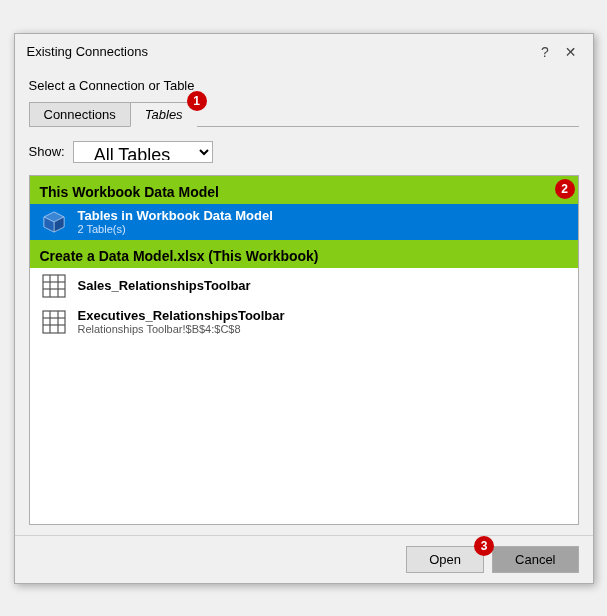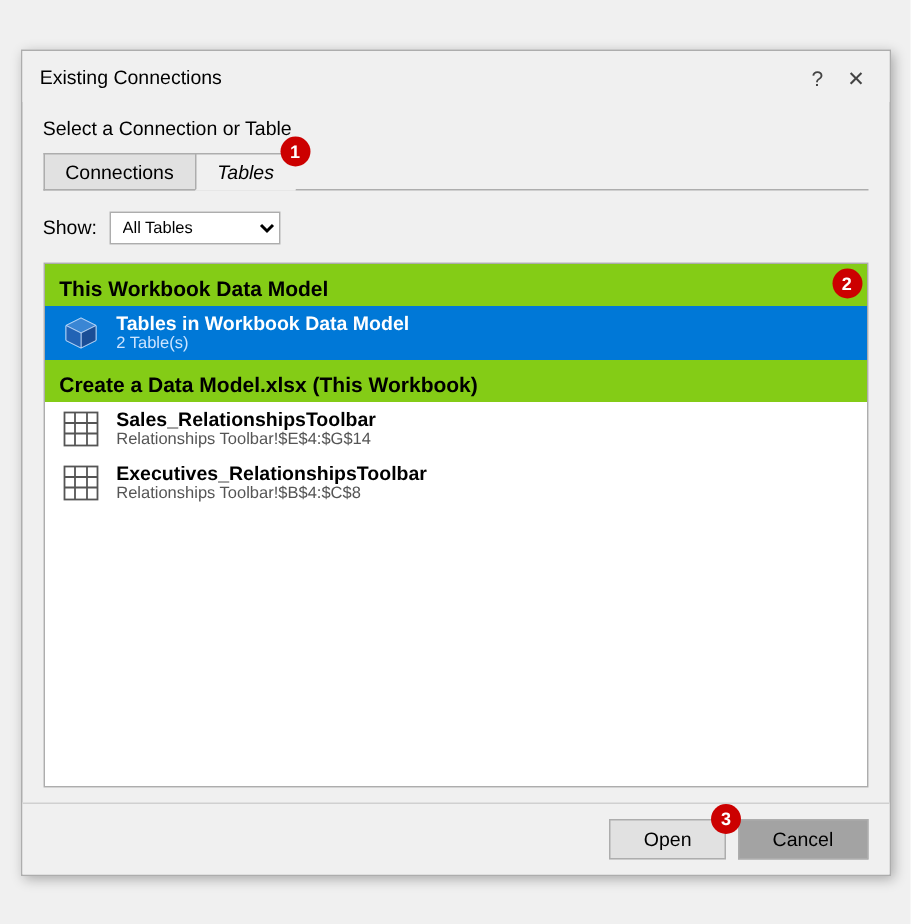--- a/index.html
+++ b/index.html
@@ -88,25 +88,25 @@
       display: flex;
       align-items: center;
       gap: 8px;
       padding: 6px 0 4px 0;
     }
     .show-label {
       font-size: 13px;
       color: #000;
     }
     .show-select {
-      font-size: 11px;
-      padding: 2px 4px;
+      font-size: 18px;
+      padding: 2px 16px;
       border: 1px solid #adadad;
       background: white;
-      width: 114px;
+      width: 140px;
       height: 22px;
       appearance: auto;
     }
     .connections-list {
       border: 1px solid #adadad;
       background: white;
       min-height: 350px;
       overflow-y: auto;
       padding: 0;
     }
@@ -285,21 +285,20 @@
             <svg class="table-icon" viewBox="0 0 26 26" xmlns="http://www.w3.org/2000/svg">
               <rect x="2" y="2" width="22" height="22" fill="none" stroke="#555" stroke-width="1.2"></rect>
               <line x1="2" y1="9" x2="24" y2="9" stroke="#555" stroke-width="1.2"></line>
               <line x1="2" y1="16" x2="24" y2="16" stroke="#555" stroke-width="1.2"></line>
               <line x1="9" y1="2" x2="9" y2="24" stroke="#555" stroke-width="1.2"></line>
               <line x1="17" y1="2" x2="17" y2="24" stroke="#555" stroke-width="1.2"></line>
             </svg>
           </div>
           <div class="item-text">
             <span class="item-title">Sales_RelationshipsToolbar</span>
-            <span class="item-subtitle">Relationships Toolbar!$E$4:$G$14</span>
           </div>
         </div>
 
         <div class="list-item">
           <div class="item-icon">
             <svg class="table-icon" viewBox="0 0 26 26" xmlns="http://www.w3.org/2000/svg">
               <rect x="2" y="2" width="22" height="22" fill="none" stroke="#555" stroke-width="1.2"></rect>
               <line x1="2" y1="9" x2="24" y2="9" stroke="#555" stroke-width="1.2"></line>
               <line x1="2" y1="16" x2="24" y2="16" stroke="#555" stroke-width="1.2"></line>
               <line x1="9" y1="2" x2="9" y2="24" stroke="#555" stroke-width="1.2"></line>

